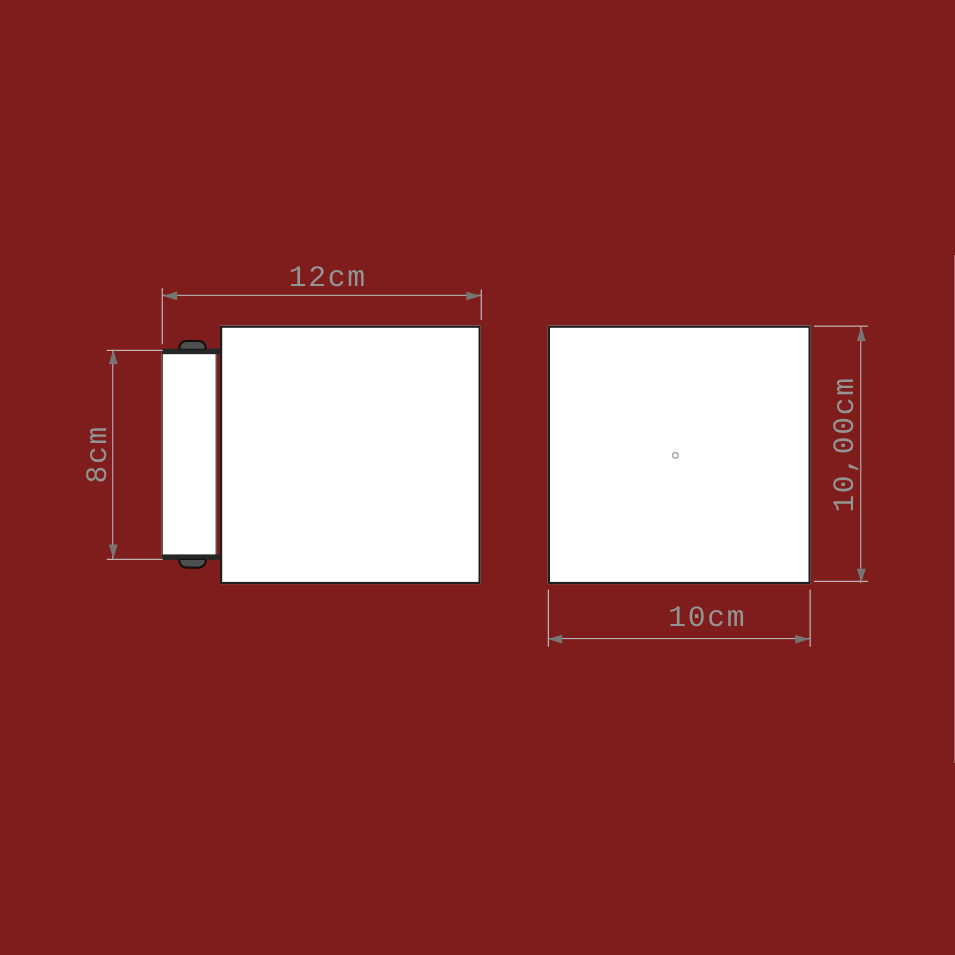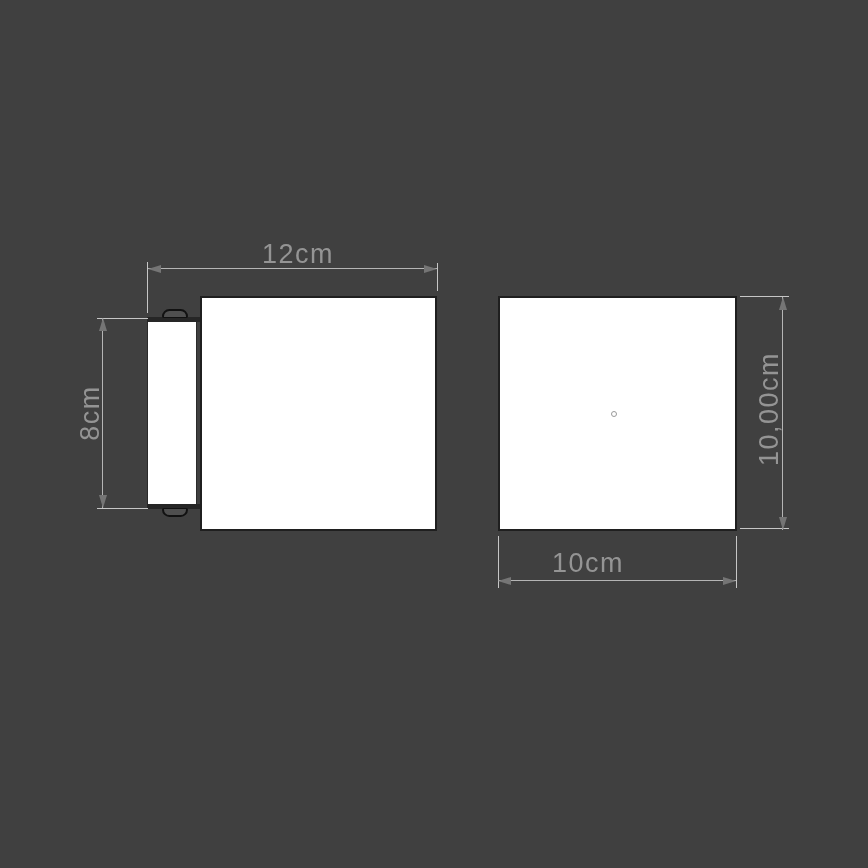--- a/index.html
+++ b/index.html
@@ -7,23 +7,23 @@
     --dimline:#b5b5b5;
     --extline:#c6c6c6;
     --arrow:#757575;
     --dimtext:#949494;
     --screw:#4f4f4f;
   }
   html,body{margin:0;padding:0;background:#ffffff;}
   .canvas{
     position:relative;
     width:868px;height:868px;
-    background:#404040;
+    background:#7f1d1d;
     overflow:hidden;
-    font-family:Liberation Sans, sans-serif;
+    font-family:Liberation Mono, monospace;
   }
   .abs{position:absolute;}
   
   .body-box{border:2px solid var(--outline);background:#ffffff;box-sizing:border-box;}
   .plate{border:1px solid #2a2a2a;background:#ffffff;box-sizing:border-box;}
   .bar{background:#262626;}
   .screw{
     background:var(--screw);
     border:2px solid #111111;
     box-sizing:border-box;
@@ -90,15 +90,15 @@
   <div class="abs dim-line" style="left:782px;top:297px;width:1px;height:233px;"></div>
   <div class="abs arr up" style="left:778.5px;top:297px;"></div>
   <div class="abs arr down" style="left:778.5px;top:517px;"></div>
   <div class="abs dim-label rot" style="left:716px;top:400px;width:106px;height:26px;">10,00cm</div>
 
   <div class="abs ext-line" style="left:498px;top:536px;width:1px;height:52px;"></div>
   <div class="abs ext-line" style="left:736px;top:536px;width:1px;height:52px;"></div>
   <div class="abs dim-line" style="left:498px;top:580px;width:238px;height:1px;"></div>
   <div class="abs arr left" style="left:498px;top:576.5px;"></div>
   <div class="abs arr right" style="left:723px;top:576.5px;"></div>
-  <div class="abs dim-label" style="left:538px;top:550px;width:100px;height:26px;">10cm</div>
+  <div class="abs dim-label" style="left:593px;top:550px;width:100px;height:26px;">10cm</div>
 
 </div>
 
 </body></html>

